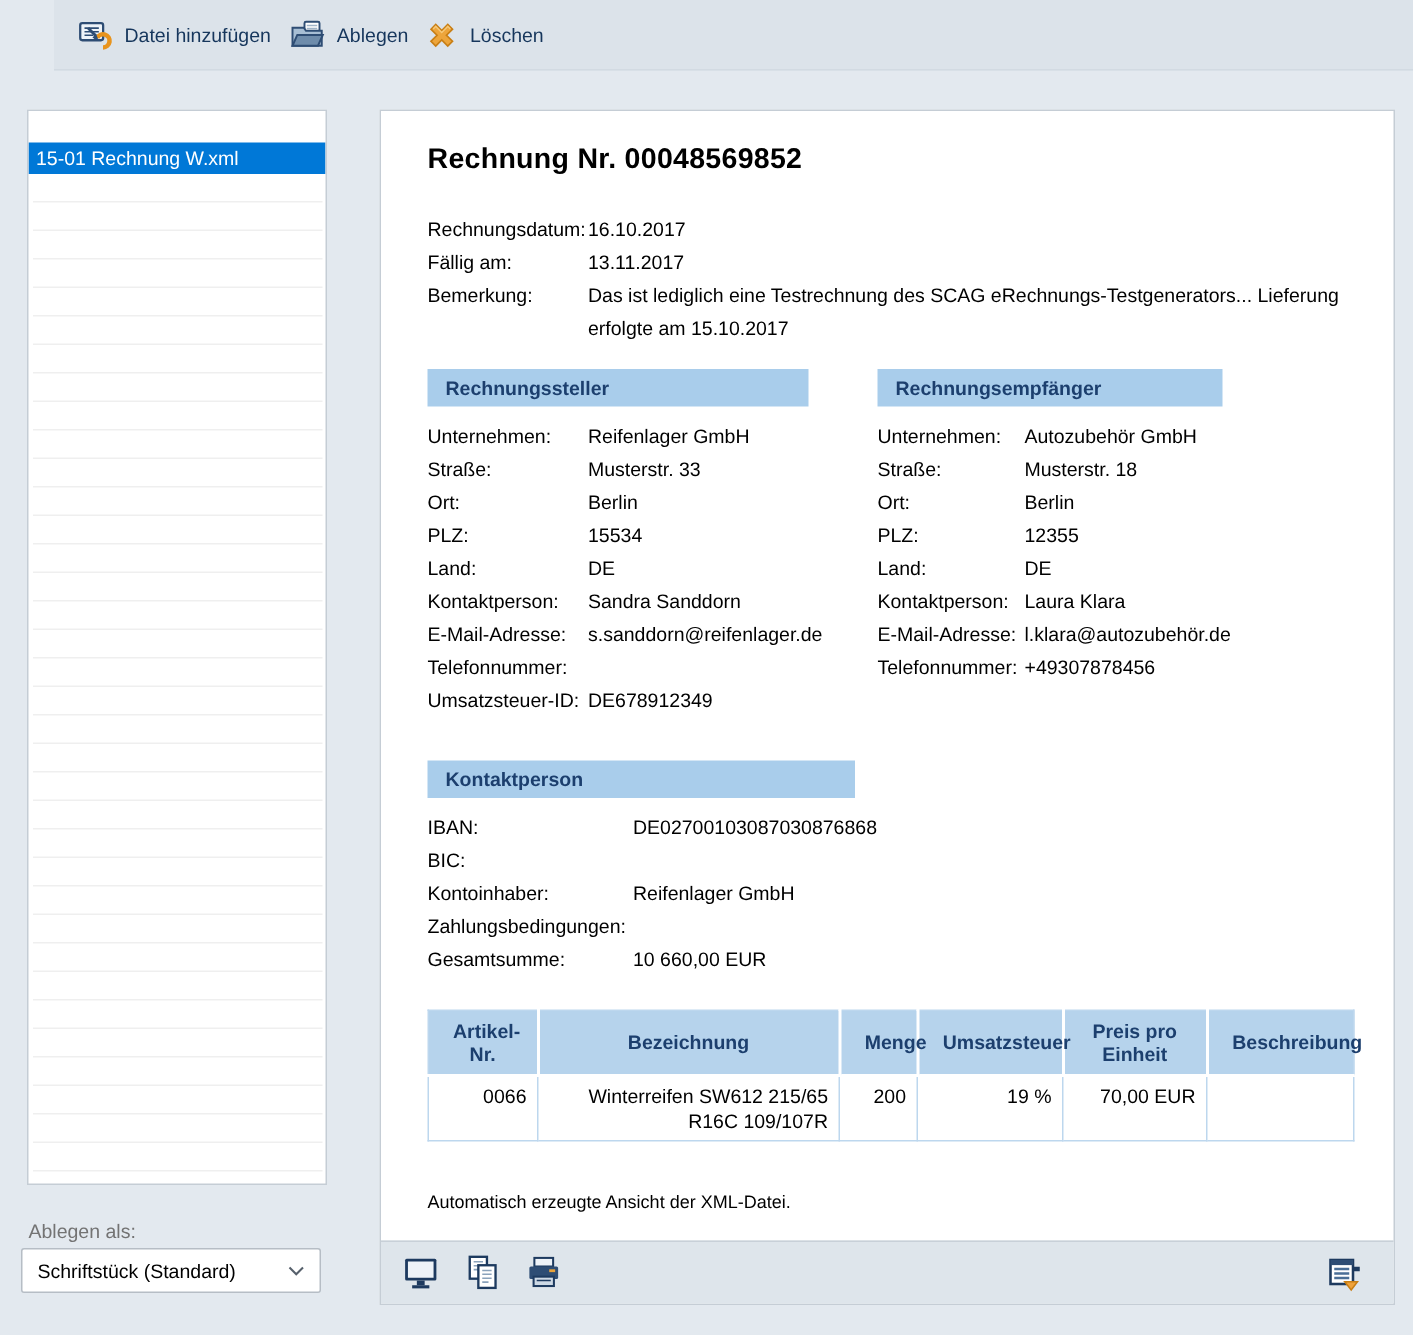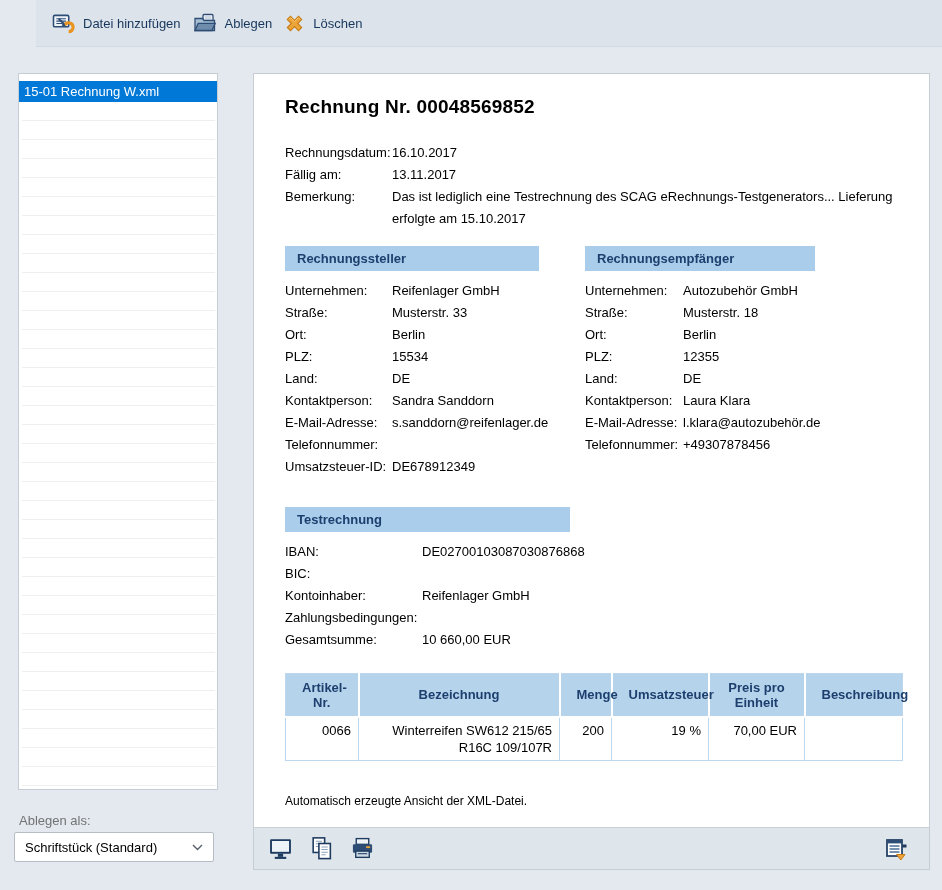--- a/index.html
+++ b/index.html
@@ -33,21 +33,21 @@
   .tb-btn{
     display:flex;align-items:center;gap:8px;
     color:var(--chrome-text);font-size:13px;
     padding:4px 6px;border-radius:3px;cursor:default;
   }
   .tb-btn svg{display:block;}
   
   .file-list{
     position:absolute;left:18px;top:73px;width:200px;height:717px;
     background:#fff;border:1px solid #c5cdd5;
-    padding-top:7px;overflow:hidden;
+    padding-top:21px;overflow:hidden;
   }
   .list-row-selected{
     height:21px;line-height:21px;
     background:var(--accent-blue);color:#fff;
     padding-left:5px;white-space:nowrap;overflow:hidden;
   }
   .list-row-empty{
     height:19px;border-bottom:1px solid #efefef;
     margin:0 2px 0 3px;
   }
@@ -307,21 +307,21 @@
             <span class="v">l.klara@autozubehör.de</span>
           </div>
         <div class="kv">
             <span class="k">Telefonnummer:</span>
             <span class="v">+49307878456</span>
           </div>
       </div>
     </div>
 
     <div class="payment">
-      <div class="band">Testrechnung</div>
+      <div class="band">Kontaktperson</div>
       <div class="kv">
           <span class="k">IBAN:</span>
           <span class="v">DE02700103087030876868</span>
         </div>
       <div class="kv">
           <span class="k">BIC:</span>
           <span class="v"></span>
         </div>
       <div class="kv">
           <span class="k">Kontoinhaber:</span>

